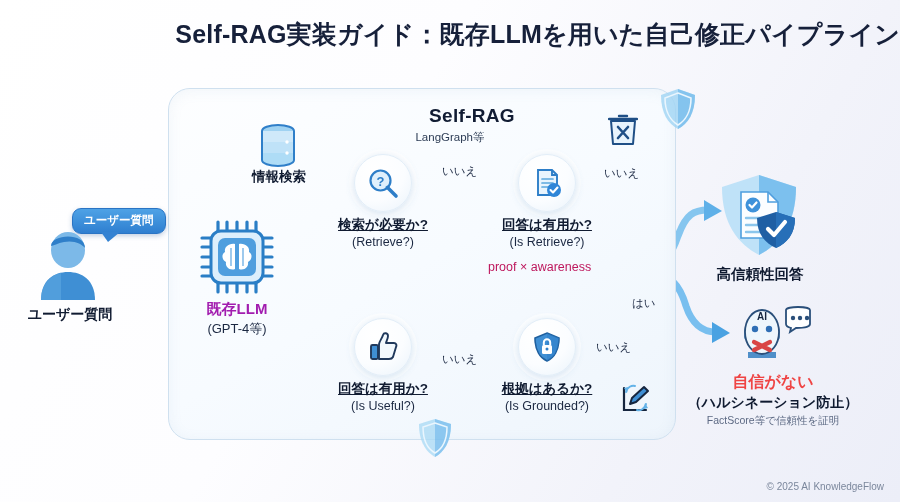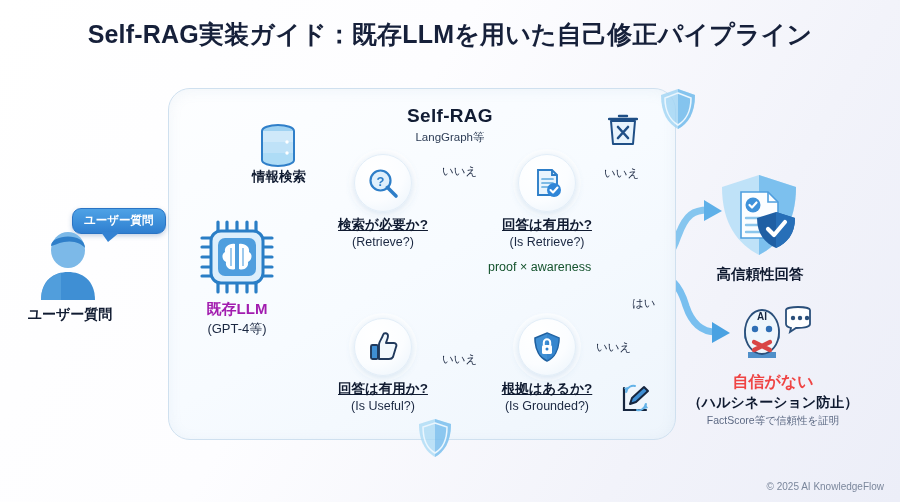--- a/index.html
+++ b/index.html
@@ -10,38 +10,38 @@
     position: relative;
     overflow: hidden;
     color: #15223b;
   }
   .stage { position: absolute; inset: 0; }
   .abs { position: absolute; }
 
   
   #title {
     left: 0; right: 0; top: 18px;
-    text-align: center;
+    text-align: right;
     font-size: 25px;
     font-weight: bold;
     letter-spacing: 0.2px;
     color: #16203a;
     white-space: nowrap;
   }
 
   
   #panel {
     left: 168px; top: 88px; width: 508px; height: 352px;
     border: 1.5px solid #cfe0ef;
     border-radius: 22px;
     background: linear-gradient(150deg, #fdfeff 0%, #f7fbff 50%, #eef5fc 100%);
     box-shadow: 0 2px 14px rgba(120,150,190,.09) inset;
   }
   #panel-title {
-    left: 385px; top: 105px; width: 130px; text-align: center;
+    left: 407px; top: 105px; width: 130px; text-align: center;
     font-size: 19px; font-weight: bold; color: #111c33; letter-spacing: .3px;
   }
   #panel-subtitle {
     left: 385px; top: 130px; width: 130px; text-align: center;
     font-size: 11.5px; color: #2d3c55;
   }
 
   
   .node {
     width: 58px; height: 58px; border-radius: 50%;
@@ -55,21 +55,21 @@
     position: absolute; width: 180px; text-align: center; left: -61px;
     top: 62px; pointer-events: none;
   }
   .node-label .jp { font-size: 13.5px; font-weight: bold; color: #101b31; white-space: nowrap; text-decoration: underline; }
   .node-label .en { font-size: 12.5px; color: #1b2842; white-space: nowrap; margin-top: 1px; }
 
   .node-wrap { position: absolute; width: 58px; height: 58px; }
 
   
   .edge-label { position: absolute; font-size: 11.5px; color: #1d2a44; white-space: nowrap; }
-  .small-note { position: absolute; font-size: 12.5px; color: #14532d; white-space: nowrap; }
+  .small-note { position: absolute; font-size: 12.5px; color: #be185d; white-space: nowrap; }
 
   
   #bubble {
     left: 72px; top: 208px; padding: 4px 11px 5px;
     background: linear-gradient(180deg, #4ea2e6 0%, #2f7fd0 100%);
     border: 1px solid #2a74c4;
     border-radius: 9px;
     color: #fff; font-size: 11.5px; font-weight: bold;
     box-shadow: 0 2px 5px rgba(40,90,150,.28);
   }

